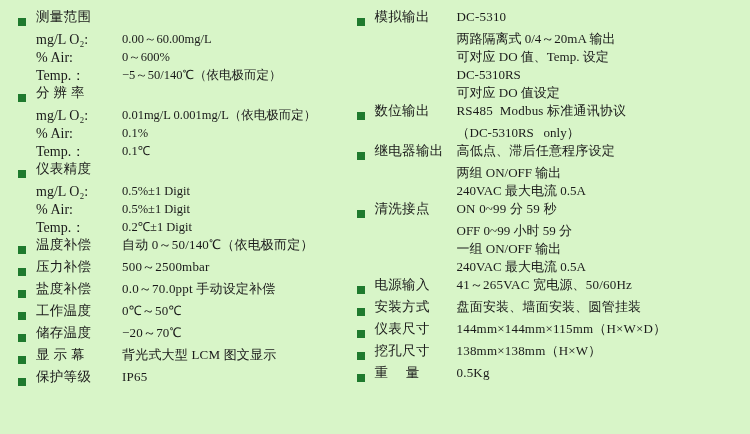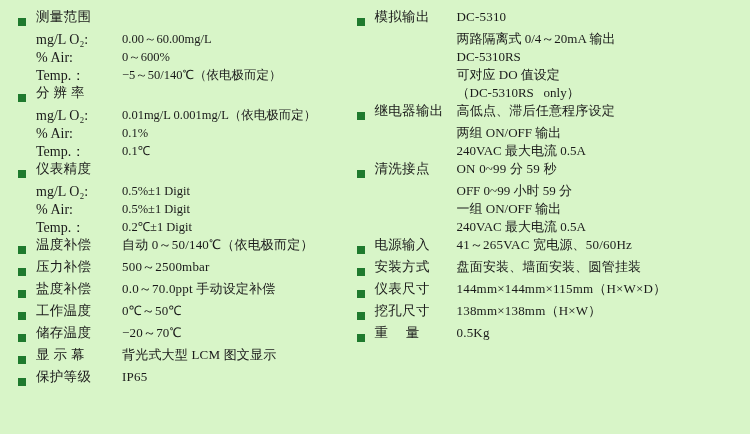--- a/index.html
+++ b/index.html
@@ -227,27 +227,36 @@
       <div class="bullet-cell"><span class="bullet"></span></div>
       <div class="label label-w-right">模拟输出</div>
       <div class="value">DC-5310</div>
     </div>
     <div class="controw">
       <div class="cont-indent-right"></div>
       <div class="cont-value">两路隔离式 0/4～20mA 输出</div>
     </div>
     <div class="controw">
       <div class="cont-indent-right"></div>
+      <div class="cont-value">可对应 DO 值、Temp. 设定</div>
+    </div>
+    <div class="controw">
+      <div class="cont-indent-right"></div>
       <div class="cont-value">DC-5310RS</div>
     </div>
     <div class="controw">
       <div class="cont-indent-right"></div>
       <div class="cont-value">可对应 DO 值设定</div>
     </div>
 
+    <div class="row">
+      <div class="bullet-cell"><span class="bullet"></span></div>
+      <div class="label label-w-right">数位输出</div>
+      <div class="value">RS485  Modbus 标准通讯协议</div>
+    </div>
     <div class="controw">
       <div class="cont-indent-right"></div>
       <div class="cont-value">（DC-5310RS   only）</div>
     </div>
 
     <div class="row">
       <div class="bullet-cell"><span class="bullet"></span></div>
       <div class="label label-w-right">继电器输出</div>
       <div class="value">高低点、滞后任意程序设定</div>
     </div>

